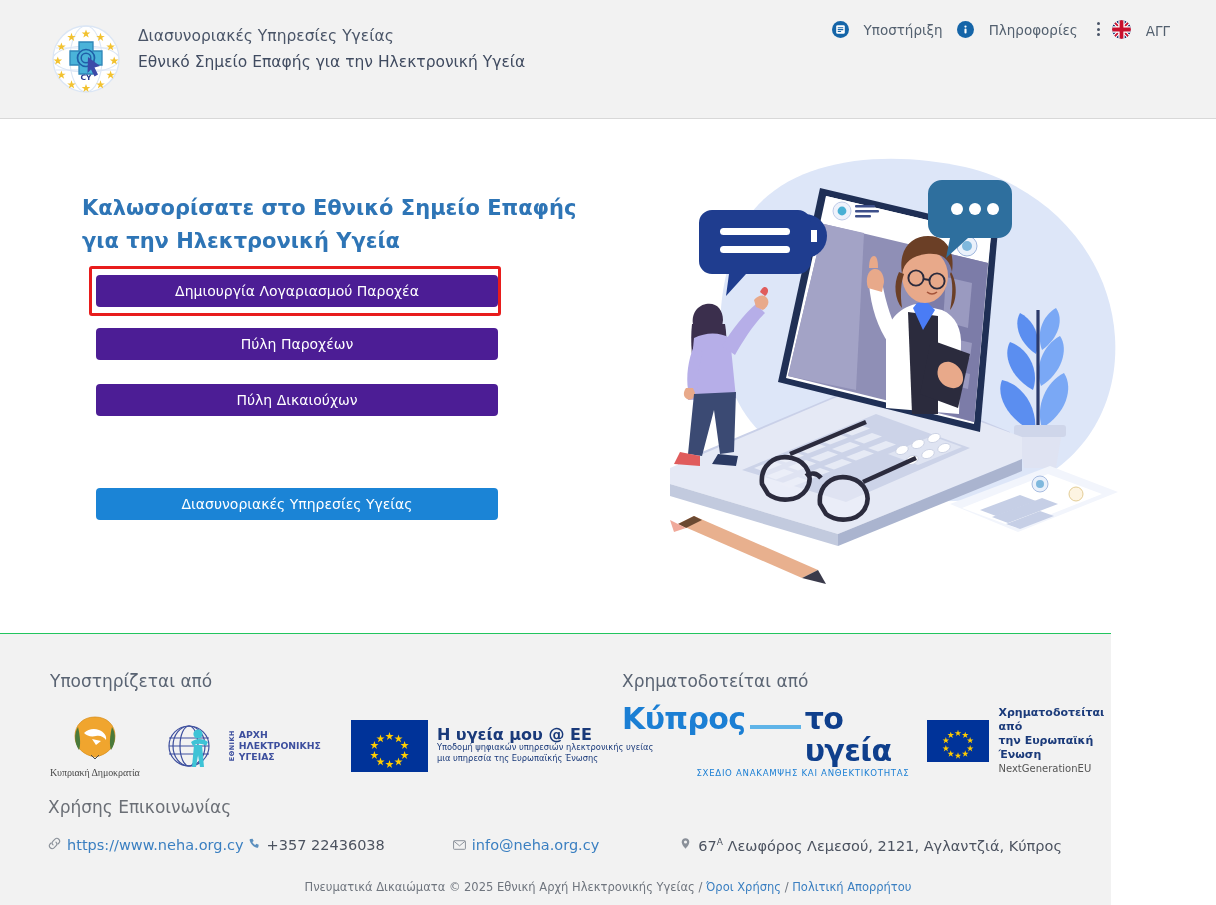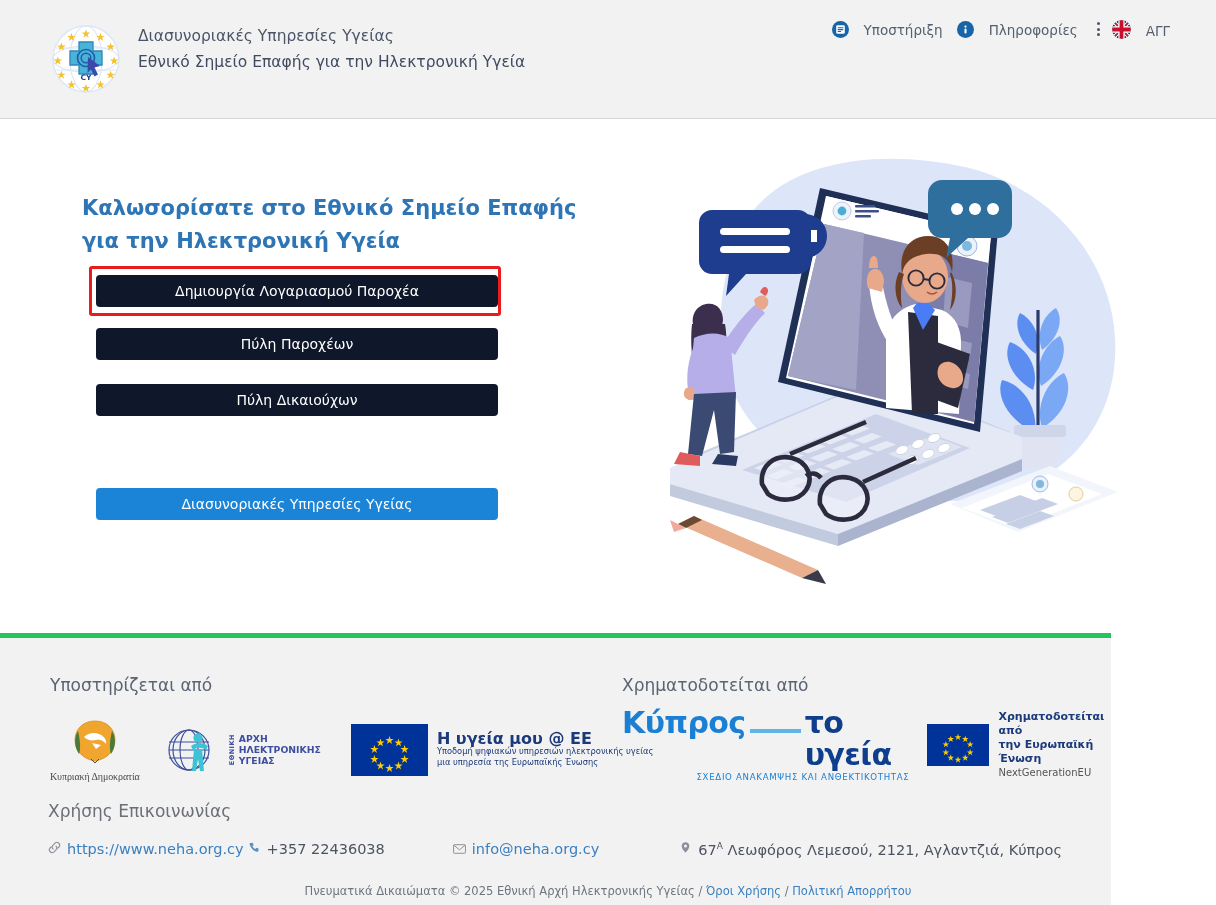--- a/index.html
+++ b/index.html
@@ -52,36 +52,36 @@
     font-family:"DejaVu Sans","Liberation Sans",sans-serif;
   }
   .btn-col { position:absolute; left:96px; top:146px; width:402px; }
   .cta {
     display:block; width:402px; height:32px; line-height:32px;
     border:none; border-radius:4px; color:#ffffff;
     font-size:14px; text-align:center; cursor:pointer;
     font-family:"DejaVu Sans","Liberation Sans",sans-serif;
     padding:0; margin:0;
   }
-  .cta.primary { background:#0f172a; }
+  .cta.primary { background:#4c1d95; }
   .cta.accent  { background:#1b84d6; }
   .cta-wrap { margin-bottom:24px; }
   .cta-wrap.highlight {
     border:3px solid #e81c1c; border-radius:3px;
     padding:6px 4px; margin-left:-7px; margin-bottom:12px; width:412px;
   }
   .cta-wrap.spacer-big { margin-top:72px; }
 
   
   .hero { position:absolute; left:650px; top:12px; width:500px; height:470px; }
 
   
   .footer {
     position:absolute; left:0; top:633px; width:1111px; height:272px;
-    background:#f2f2f2; border-top:5px solid #22c55e;
+    background:#f2f2f2; border-top:1px solid #22c55e;
   }
   .f-head {
     font-size:17px; color:#5a6473; font-weight:normal;
     font-family:"DejaVu Sans","Liberation Sans",sans-serif;
   }
   .sup-block { position:absolute; left:50px; top:37px; }
   .fund-block { position:absolute; left:622px; top:37px; }
   .logo-row { display:flex; align-items:center; gap:24px; margin-top:22px; }
 
   .contact-head { position:absolute; left:48px; top:163px; font-size:17px; color:#6b6f76; }

